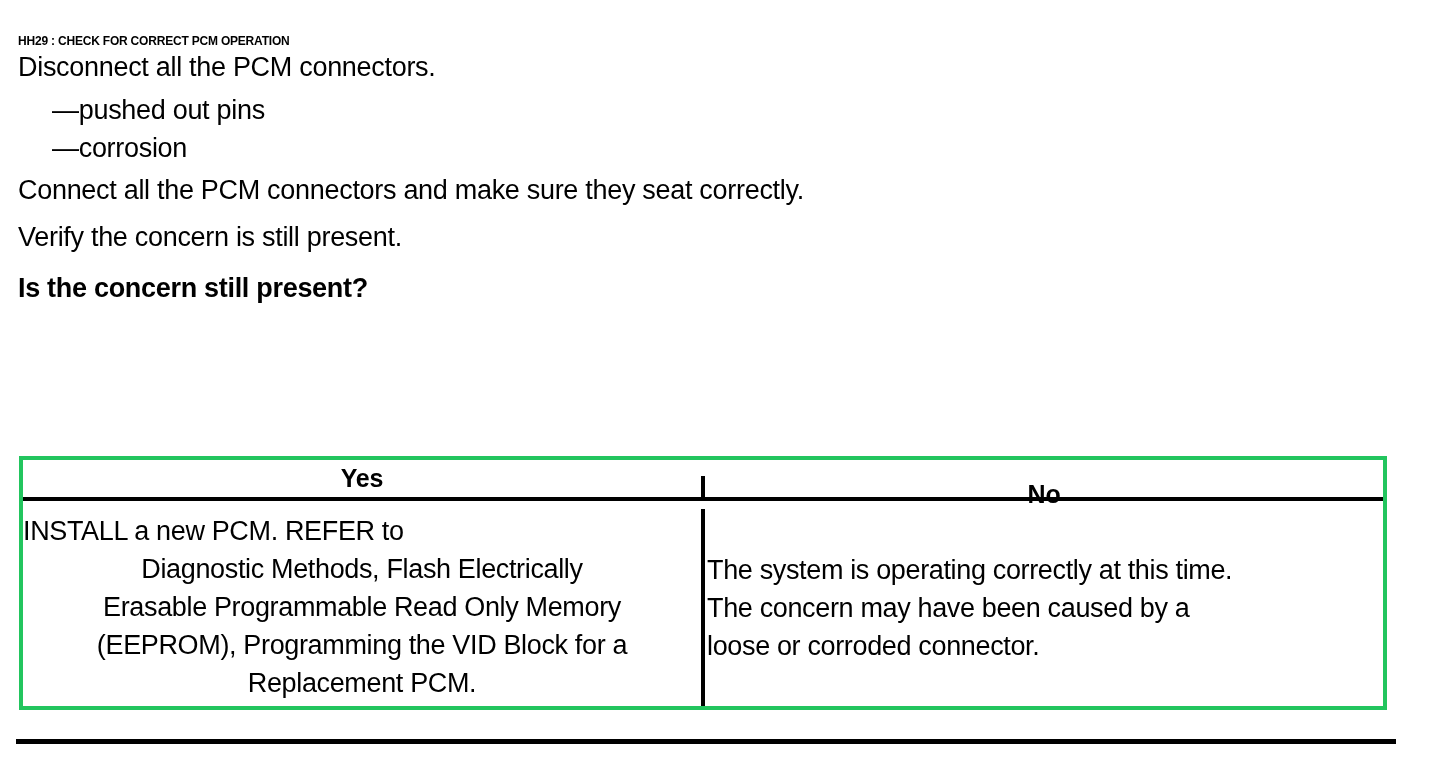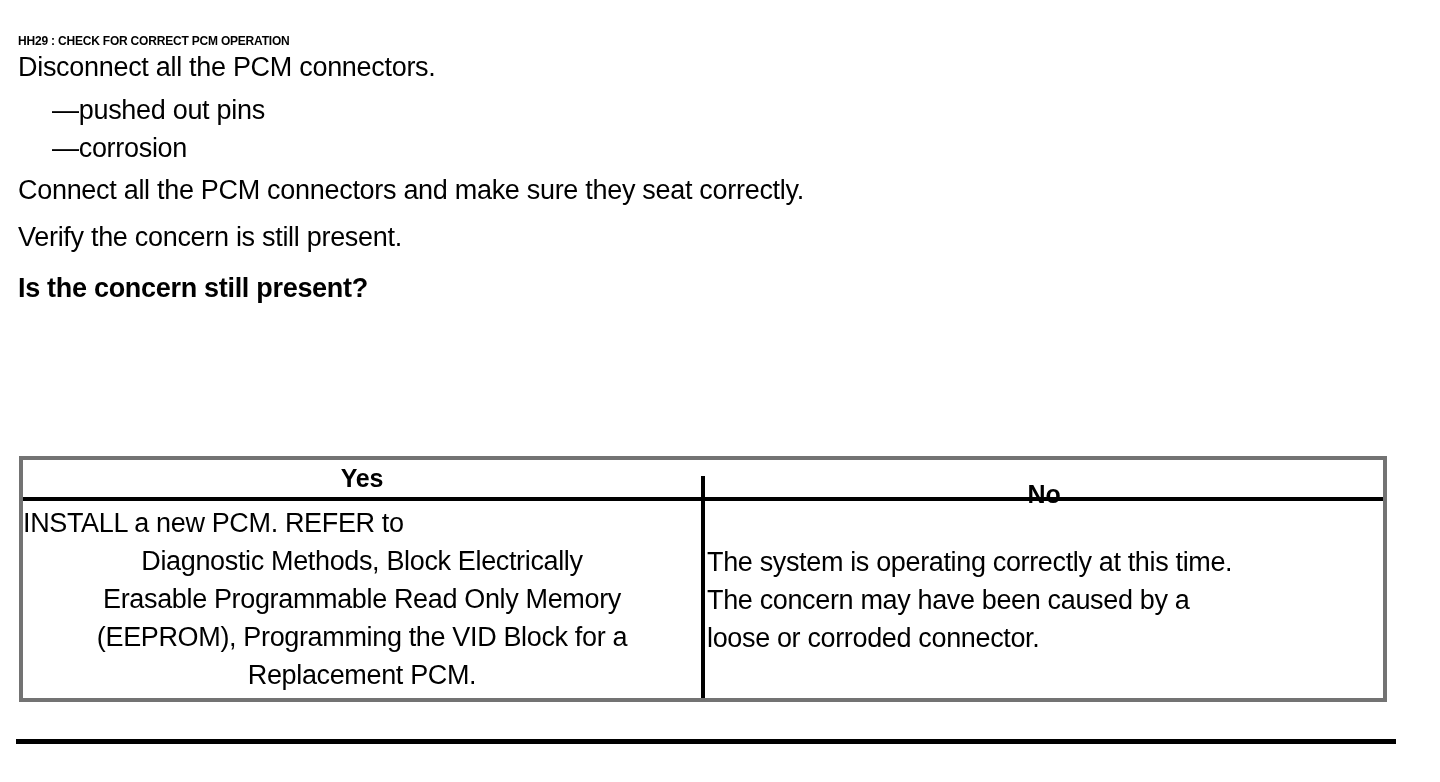--- a/index.html
+++ b/index.html
@@ -60,33 +60,34 @@
     font-weight: bold;
     line-height: 54px;
   }
 
   
   .decision-table {
     position: absolute;
     left: 19px;
     top: 456px;
     width: 1368px;
-    border: 4px solid #737373;
+    border: 4px solid #22c55e;
     border-collapse: separate;
     background: #fff;
     box-sizing: border-box;
   }
   .dt-head {
     display: flex;
     border-bottom: 4px solid #000;
     height: 37px;
   }
   .dt-body {
     display: flex;
     min-height: 190px;
+    margin-top: 8px;
   }
   .dt-col-yes {
     width: 678px;
     box-sizing: border-box;
   }
   .dt-col-no {
     flex: 1;
     box-sizing: border-box;
     border-left: 4px solid #000;
   }
@@ -158,21 +159,21 @@
 
     <div class="dt-head">
       <div class="dt-col-yes hcell">Yes</div>
       <div class="dt-col-no hcell">No</div>
     </div>
 
     <div class="dt-body">
 
       <div class="dt-col-yes">
         <div class="cell-line left">INSTALL a new PCM.  REFER to</div>
-        <div class="cell-line center">Diagnostic Methods, Block Electrically</div>
+        <div class="cell-line center">Diagnostic Methods, Flash Electrically</div>
         <div class="cell-line center">Erasable Programmable Read Only Memory</div>
         <div class="cell-line center">(EEPROM), Programming the VID Block for a</div>
         <div class="cell-line center">Replacement PCM.</div>
       </div>
 
       <div class="dt-col-no">
         <div class="no-text">
           <div class="cell-line">The system is operating correctly at this time.</div>
           <div class="cell-line">The concern may have been caused by a</div>
           <div class="cell-line">loose or corroded connector.</div>

